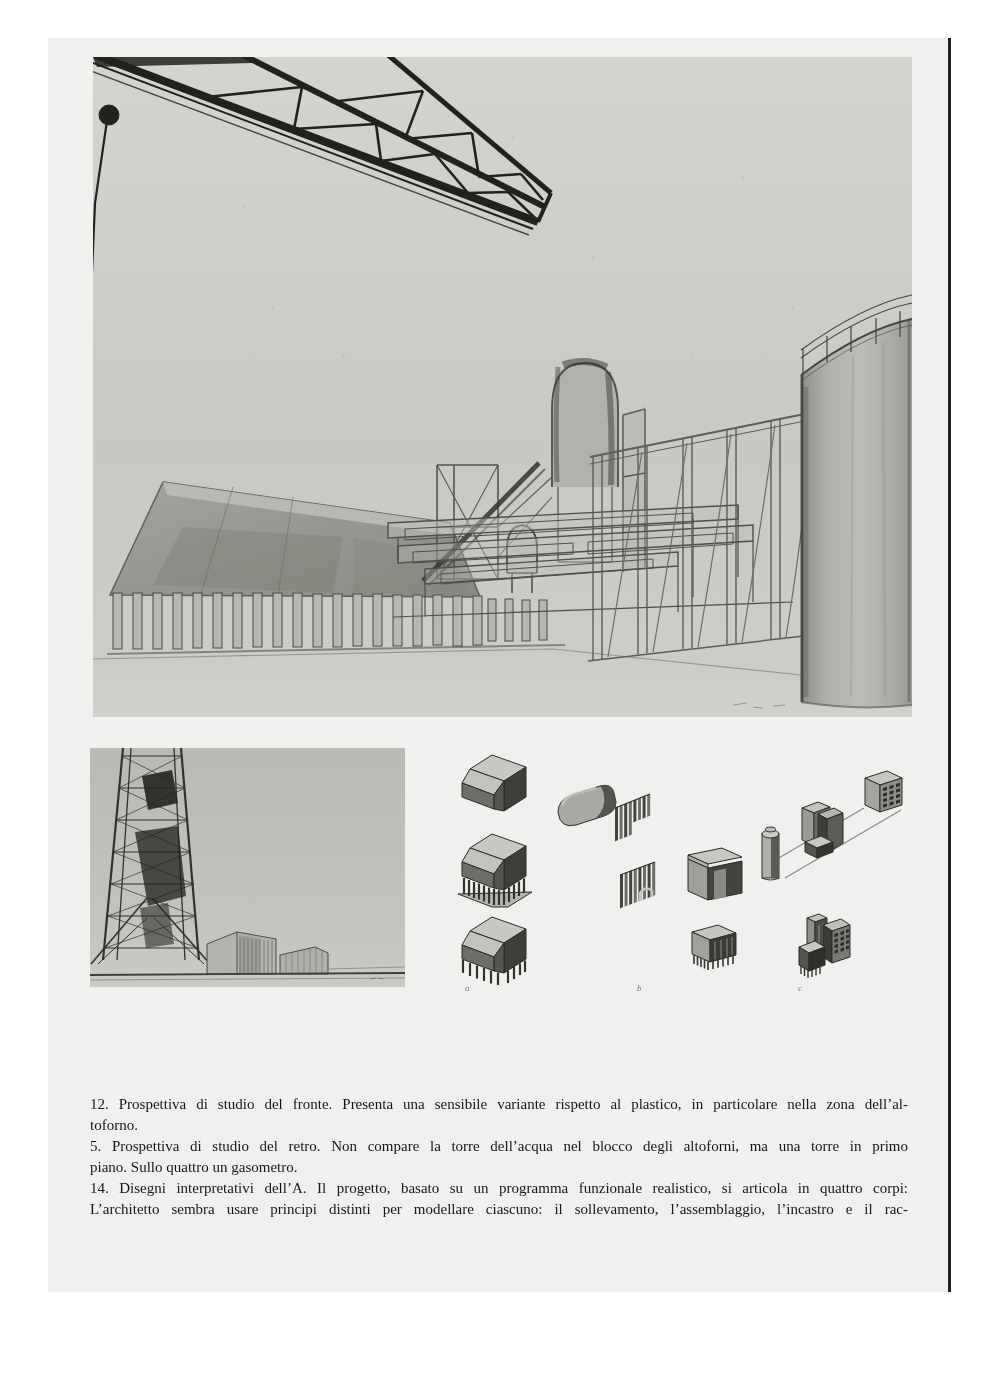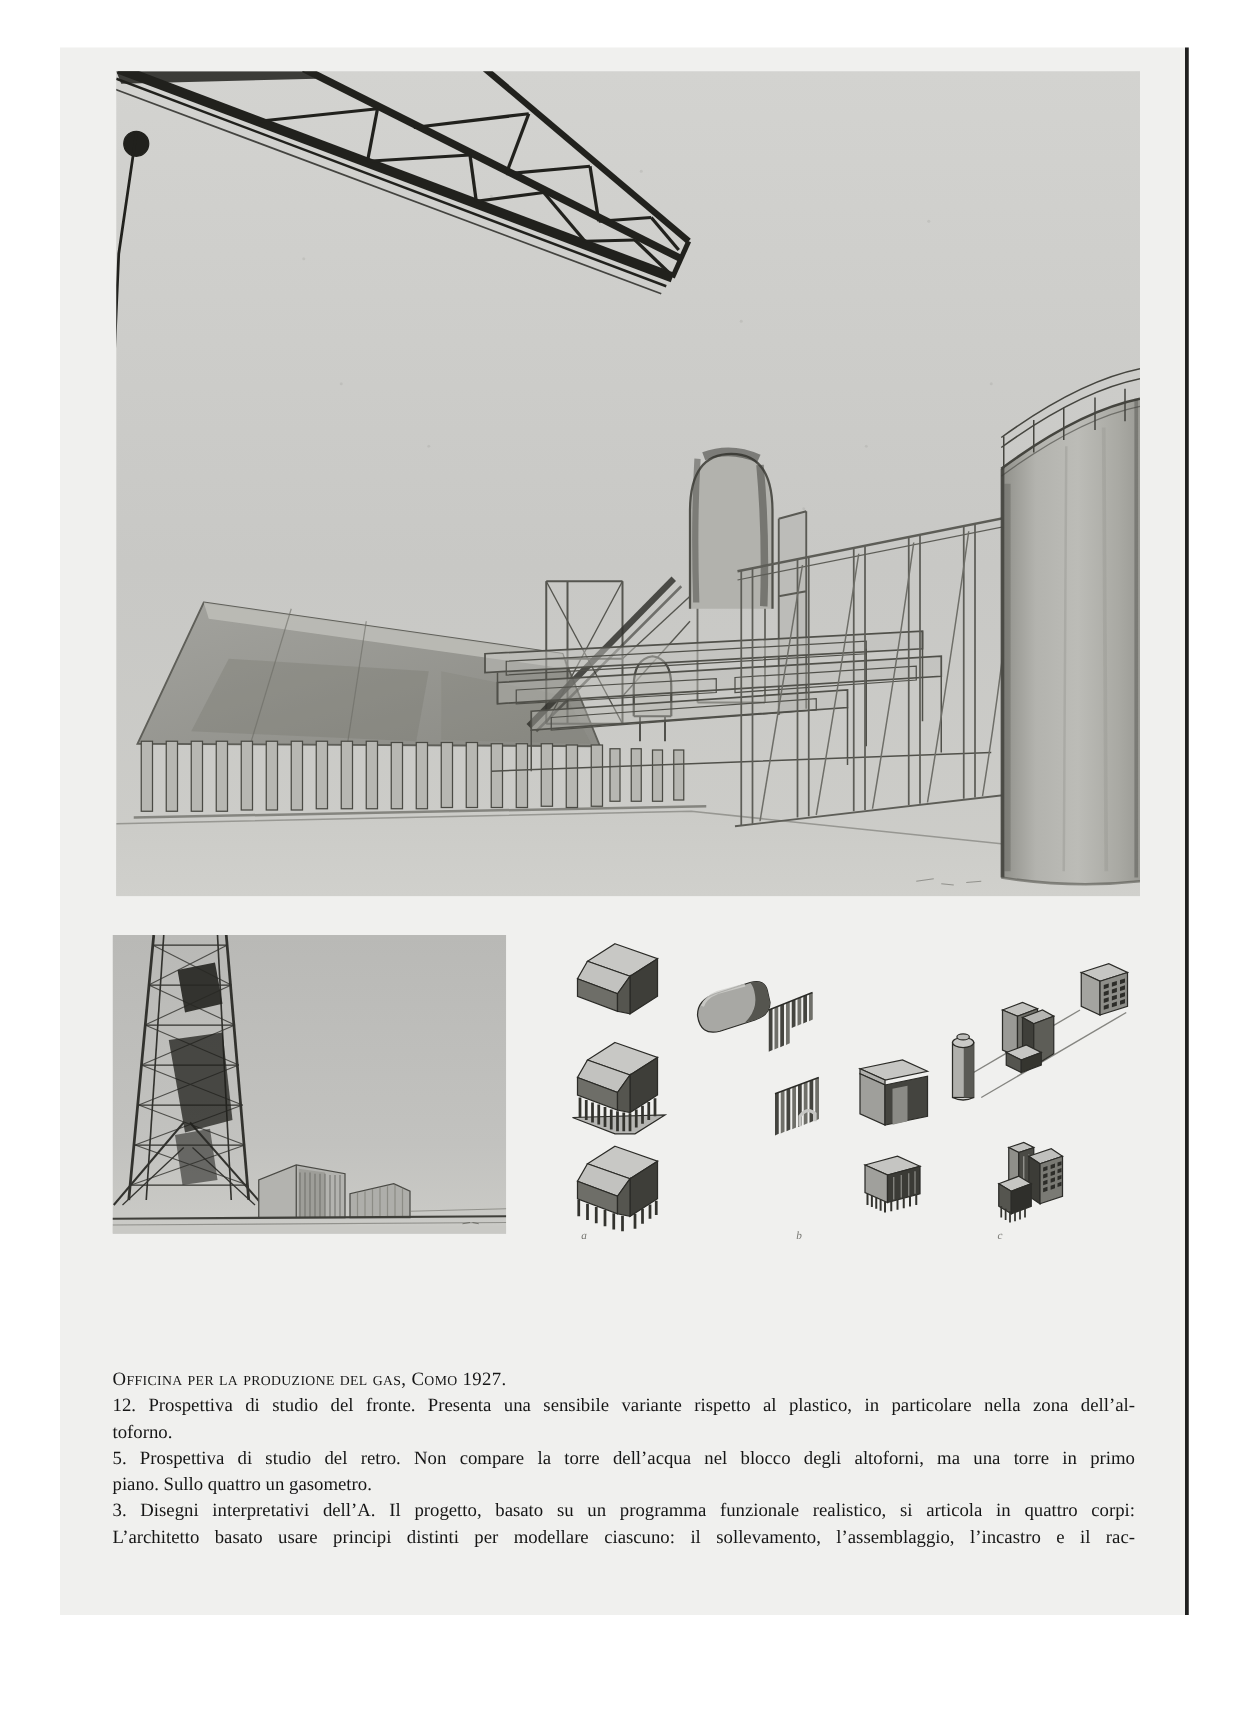--- a/index.html
+++ b/index.html
@@ -516,23 +516,22 @@
 
         <g font-size="9" font-style="italic" fill="#777772" font-family="Liberation Serif, DejaVu Serif, serif">
           <text x="15" y="241">a</text>
           <text x="187" y="241">b</text>
           <text x="348" y="241">c</text>
         </g>
       </svg>
     </div>
 
     <div class="caption">
-      <div class="cap-heading">Officina per la produzione del gas, Como 1927.</div>
       <div class="cap-line just">12. Prospettiva di studio del fronte. Presenta una sensibile variante rispetto al plastico, in particolare nella zona dell’al-</div>
       <div class="cap-line">toforno.</div>
       <div class="cap-line just">5. Prospettiva di studio del retro. Non compare la torre dell’acqua nel blocco degli altoforni, ma una torre in primo</div>
       <div class="cap-line">piano. Sullo quattro un gasometro.</div>
-      <div class="cap-line just">3. Disegni interpretativi dell’A. Il progetto, basato su un programma funzionale realistico, si articola in quattro corpi:</div>
-      <div class="cap-line just">L’architetto basato usare principi distinti per modellare ciascuno: il sollevamento, l’assemblaggio, l’incastro e il rac-</div>
+      <div class="cap-line just">14. Disegni interpretativi dell’A. Il progetto, basato su un programma funzionale realistico, si articola in quattro corpi:</div>
+      <div class="cap-line just">L’architetto sembra usare principi distinti per modellare ciascuno: il sollevamento, l’assemblaggio, l’incastro e il rac-</div>
     </div>
 
   </div>
 </div>
 
 </body></html>

